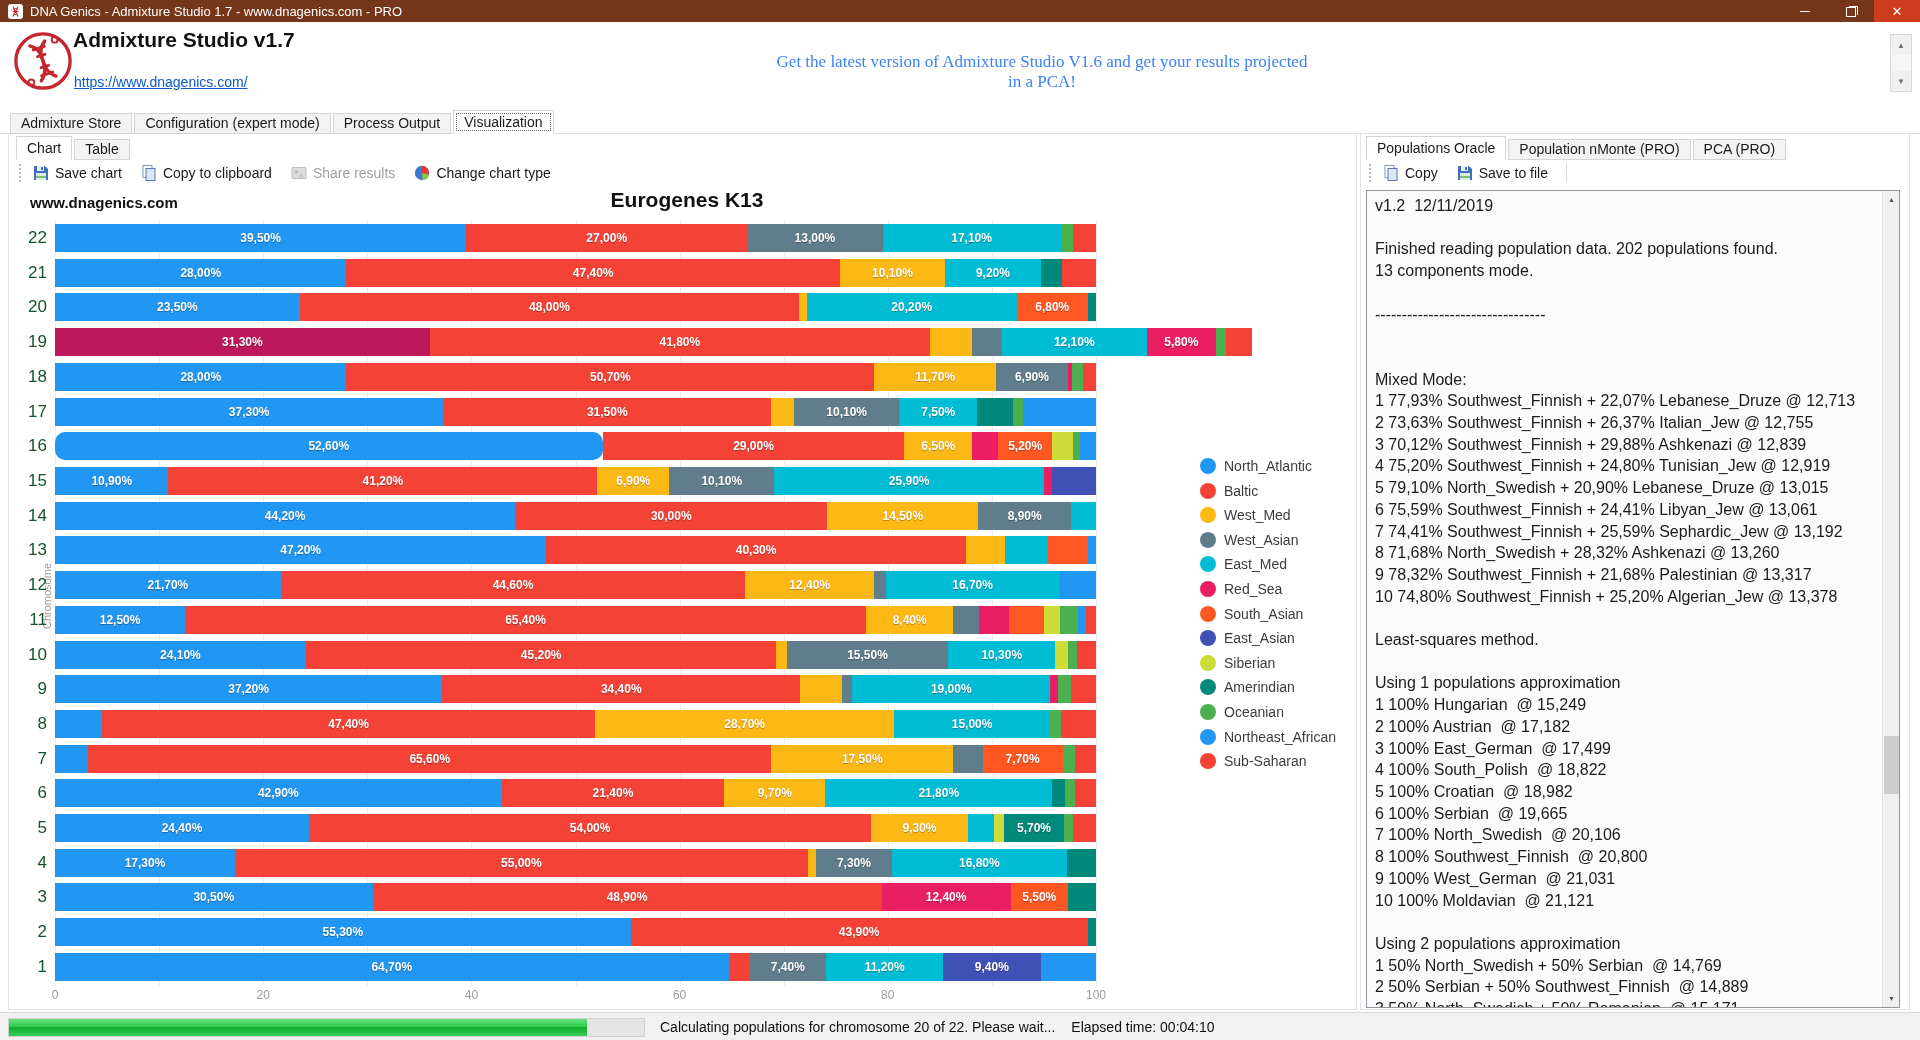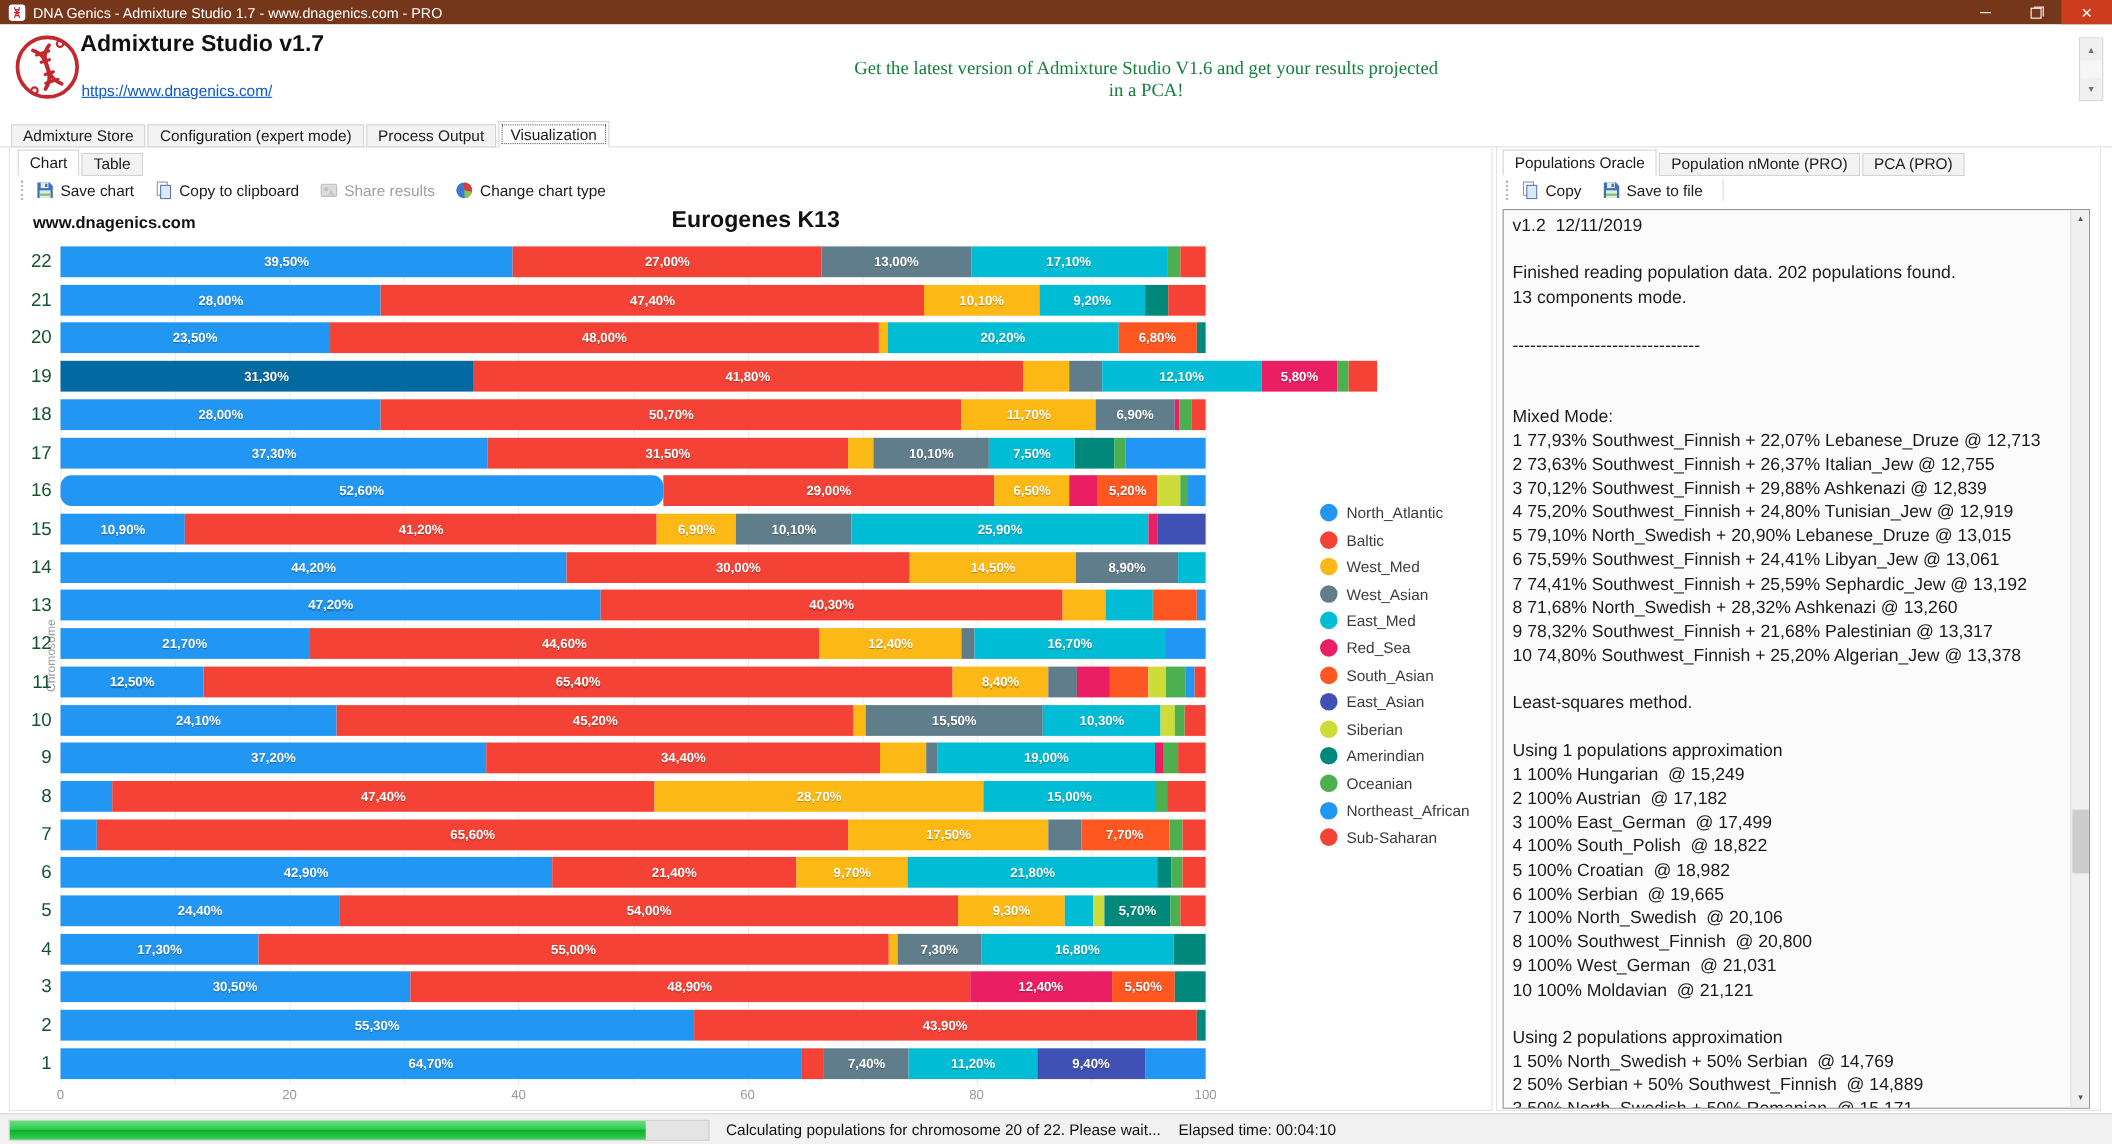--- a/index.html
+++ b/index.html
@@ -15,21 +15,21 @@
   .min-glyph { width:10px; height:1px; background:#fff; display:block; }
   .restore-glyph { position:relative; width:11px; height:11px; display:block; }
   .restore-glyph::before { content:""; position:absolute; left:0; bottom:0; width:8px; height:8px; border:1px solid #fff; }
   .restore-glyph::after { content:""; position:absolute; left:3px; top:0; width:8px; height:8px; border-top:1px solid #fff; border-right:1px solid #fff; }
   .close-btn { font-size:13px; }
 
   
   .logo { position:absolute; left:12px; top:30px; width:62px; height:62px; }
   .app-title { position:absolute; left:73px; top:28px; font-size:21px; font-weight:bold; color:#111; }
   .site-link { position:absolute; left:74px; top:74px; font-size:14px; color:#0a58cc; text-decoration:underline; cursor:pointer; }
-  .promo { position:absolute; left:772px; top:52px; width:540px; text-align:center; font-family:"Liberation Serif", serif; font-size:17px; color:#15803d; }
+  .promo { position:absolute; left:772px; top:52px; width:540px; text-align:center; font-family:"Liberation Serif", serif; font-size:17px; color:#3b82f6; }
   .hdr-scroll { position:absolute; right:8px; top:34px; width:22px; height:58px; border:1px solid #d8d8d8; background:#f6f6f6; display:flex; flex-direction:column; justify-content:space-between; }
   .hdr-scroll .sb { height:20px; display:flex; align-items:center; justify-content:center; font-size:8px; color:#707070; background:#f0f0f0; }
 
   
   #tabLine { position:absolute; left:0; top:133px; width:1920px; border-top:1px solid #dcdcdc; }
   .tabstrip { position:absolute; display:flex; align-items:flex-end; z-index:2; }
   #mainTabs { left:10px; top:112px; height:22px; }
   #chartSubtabs { left:16px; top:137px; height:23px; }
   #rightTabs { left:1366px; top:137px; height:23px; }
   .tab { height:21px; padding:2px 10px 3px; border:1px solid #d4d4d4; background:#f3f3f3; font-size:14px; color:#1a1a1a; white-space:nowrap; display:flex; align-items:center; margin-right:2px; cursor:default; }
@@ -241,21 +241,21 @@
         <div class="seg" style="width: 20.2%; background: rgb(0, 188, 212);">
           <span class="seg-label">20,20%</span>
         </div>
         <div class="seg" style="width: 6.8%; background: rgb(255, 87, 34);">
           <span class="seg-label">6,80%</span>
         </div>
         <div class="seg" style="width: 0.8%; background: rgb(0, 137, 123);"></div>
       </div>
       <div class="chart-row" style="top: 328.13px; left: 55px; width: 1197px; height: 28px;">
         <div class="row-label">19</div>
-        <div class="seg" style="width: 31.3%; background: #0369a1; text-align: right;">
+        <div class="seg" style="width: 31.3%; background: #be185d; text-align: right;">
           <span class="seg-label">31,30%</span>
         </div>
         <div class="seg" style="width: 41.8%; background: rgb(244, 67, 54);">
           <span class="seg-label">41,80%</span>
         </div>
         <div class="seg" style="width: 3.5%; background: rgb(252, 184, 20);"></div>
         <div class="seg" style="width: 2.5%; background: rgb(96, 125, 139);"></div>
         <div class="seg" style="width: 12.1%; background: rgb(0, 188, 212);">
           <span class="seg-label">12,10%</span>
         </div>

